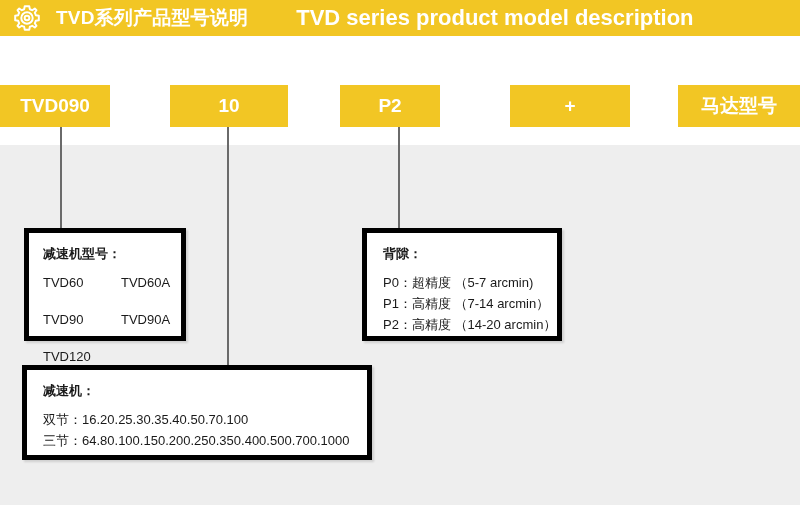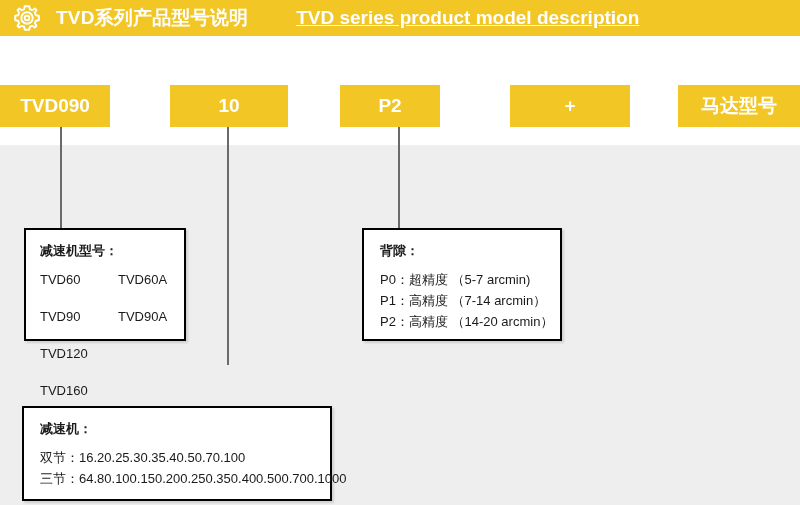--- a/index.html
+++ b/index.html
@@ -35,25 +35,24 @@
   }
   .header-title-cn {
     color: #ffffff;
     font-size: 19px;
     font-weight: bold;
     letter-spacing: 0.2px;
     white-space: nowrap;
   }
   .header-title-en {
     color: #ffffff;
-    font-size: 19px;
+    font-size: 22px;
     font-weight: bold;
     margin-left: 48px;
     white-space: nowrap;
-    text-decoration: underline;
   }
 
   
   .code-box {
     position: absolute;
     height: 42px;
     background: #F2C624;
     color: #ffffff;
     display: flex;
     align-items: center;
@@ -85,21 +84,21 @@
     background: #6a6a6a;
   }
   .conn-a { left: 60px;  top: 127px; height: 101px; }
   .conn-b { left: 227px; top: 127px; height: 238px; }
   .conn-c { left: 398px; top: 127px; height: 101px; }
 
   
   .panel {
     position: absolute;
     background: #ffffff;
-    border: 2px solid #000000;
+    border: 5px solid #000000;
     box-shadow: 2px 2px 2px rgba(0,0,0,0.13);
     box-sizing: border-box;
   }
   .panel-title {
     font-size: 13px;
     font-weight: bold;
     color: #1a1a1a;
     margin-bottom: 9px;
   }
   .panel-line {
@@ -135,24 +134,23 @@
     top: 228px;
     width: 200px;
     height: 113px;
     padding: 12px 0 0 16px;
   }
 
   
   .panel-ratios {
     left: 22px;
     top: 365px;
-    width: 310px;
+    width: 350px;
     height: 95px;
     padding: 12px 0 0 16px;
-    margin-top: 41px;
   }
 </style>
 </head>
 <body>
 
 <div class="header">
   <span class="gear-icon">
     <svg viewBox="0 0 32 32" width="30" height="30" aria-hidden="true">
       <g fill="none" stroke="#ffffff" stroke-width="2.1">
         <path d="M16 3.4 L18.4 3.4 L19.0 6.6 A9.9 9.9 0 0 1 21.6 7.7 L24.3 5.9 L26.1 7.7 L24.3 10.4

